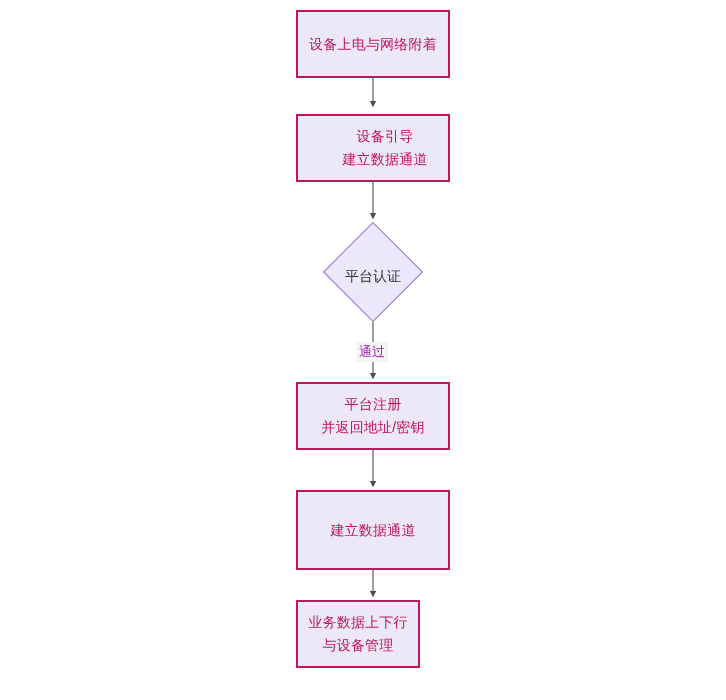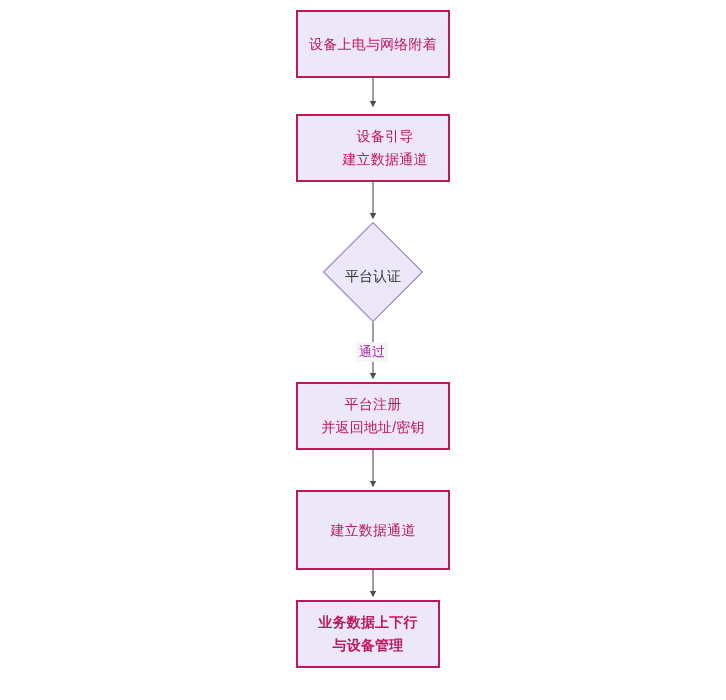--- a/index.html
+++ b/index.html
@@ -142,18 +142,18 @@
 
   <div class="node" style="left:296px; top:382px; width:154px; height:68px;">
     <span class="node-line">平台注册</span>
     <span class="node-line">并返回地址/密钥</span>
   </div>
 
   <div class="node" style="left:296px; top:490px; width:154px; height:80px;align-items:center;">
     <span class="node-line">建立数据通道</span>
   </div>
 
-  <div class="node" style="left:296px; top:600px; width:144px; height:68px;font-weight:bold;">
+  <div class="node" style="left:296px; top:600px; width:124px; height:68px;">
     <span class="node-line">业务数据上下行</span>
     <span class="node-line">与设备管理</span>
   </div>
 
 </div>
 
 </body></html>

